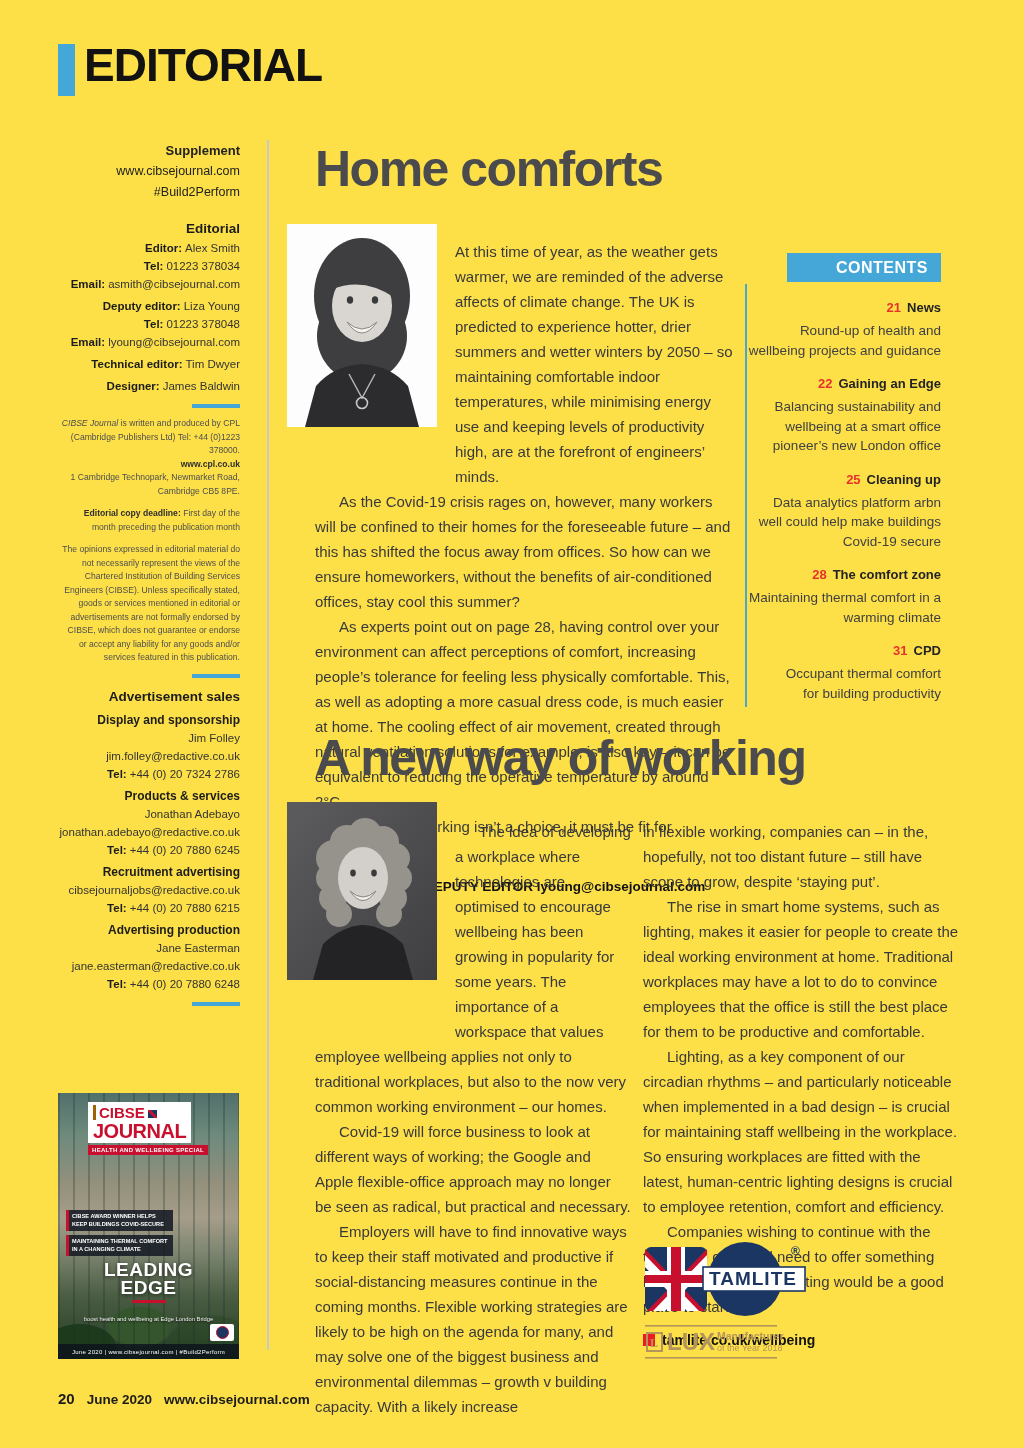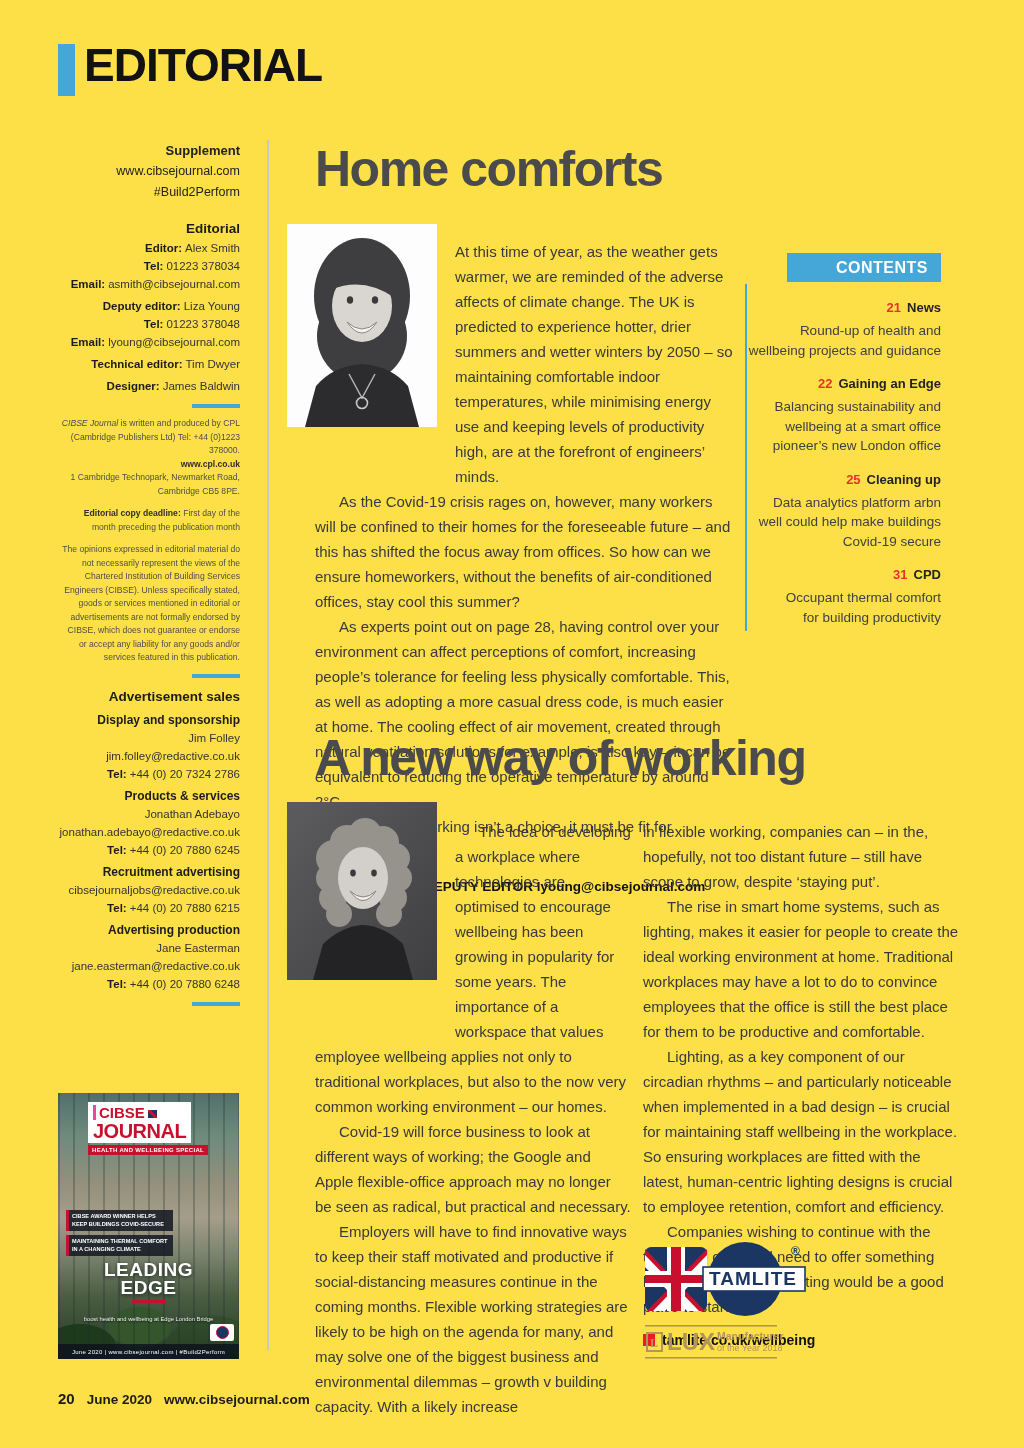--- a/index.html
+++ b/index.html
@@ -29,21 +29,21 @@
 
   
   .cover{position:absolute;left:58px;top:1093px;width:181px;height:266px;overflow:hidden;
      background:
        repeating-linear-gradient(90deg, rgba(25,45,40,.28) 0 2px, rgba(0,0,0,0) 2px 15px),
        radial-gradient(60px 40px at 12% 96%, #1d3a1c 0 60%, rgba(0,0,0,0) 62%),
        radial-gradient(70px 45px at 85% 94%, #27462270 0 60%, rgba(0,0,0,0) 62%),
        radial-gradient(55px 35px at 45% 88%, #35552d 0 55%, rgba(0,0,0,0) 60%),
        linear-gradient(#51706a 0%, #6e8a7d 16%, #93907c 34%, #a59d89 47%, #7d8570 60%, #4b5e44 76%, #223a22 100%);}
   .cov-masthead{position:absolute;top:9px;left:30px;background:#ffffff;padding:3px 5px 2px 5px;line-height:1;}
-  .cov-mast-small{font-size:15px;font-weight:700;color:#c8102e;letter-spacing:0;border-left:3px solid #ec4899;padding-left:3px;}
+  .cov-mast-small{font-size:15px;font-weight:700;color:#c8102e;letter-spacing:0;border-left:3px solid #a16207;padding-left:3px;}
   .cov-flag{display:inline-block;width:9px;height:8px;margin-left:3px;
      background:linear-gradient(45deg,#1c3664 40%,#c8102e 40% 60%,#1c3664 60%);}
   .cov-mast-large{font-size:20px;font-weight:700;color:#c8102e;letter-spacing:-0.5px;margin-top:1px;}
   .cov-banner{position:absolute;top:52px;left:30px;background:#c8102e;color:#fff;font-size:6px;
      font-weight:700;padding:2px 4px;letter-spacing:.3px;}
   .cov-tag{position:absolute;left:8px;width:98px;background:rgba(18,24,34,.85);color:#fff;
      font-size:5.6px;font-weight:700;line-height:1.5;padding:2px 3px;border-left:3px solid #c8102e;
      text-transform:uppercase;}
   .cov-tag1{top:117px;} .cov-tag2{top:142px;}
   .cov-headline{position:absolute;top:168px;left:0;width:100%;text-align:center;color:#fff;
@@ -212,20 +212,24 @@
         <div class="c-title"><span class="c-num">21</span><span>News</span></div>
         <div class="c-desc">Round-up of health and wellbeing projects and guidance</div>
       </div>
       <div>
         <div class="c-title"><span class="c-num">22</span><span>Gaining an Edge</span></div>
         <div class="c-desc">Balancing sustainability and wellbeing at a smart office pioneer’s new London office</div>
       </div>
       <div>
         <div class="c-title"><span class="c-num">25</span><span>Cleaning up</span></div>
         <div class="c-desc">Data analytics platform arbn well could help make buildings Covid-19 secure</div>
+      </div>
+      <div>
+        <div class="c-title"><span class="c-num">28</span><span>The comfort zone</span></div>
+        <div class="c-desc">Maintaining thermal comfort in a warming climate</div>
       </div>
       <div>
         <div class="c-title"><span class="c-num">31</span><span>CPD</span></div>
         <div class="c-desc" style="margin-bottom:0;padding-left:32px;">Occupant thermal comfort for building productivity</div>
       </div>
     </div>
   </div>
 
   <div class="headline h2">A new way of working</div>
 

